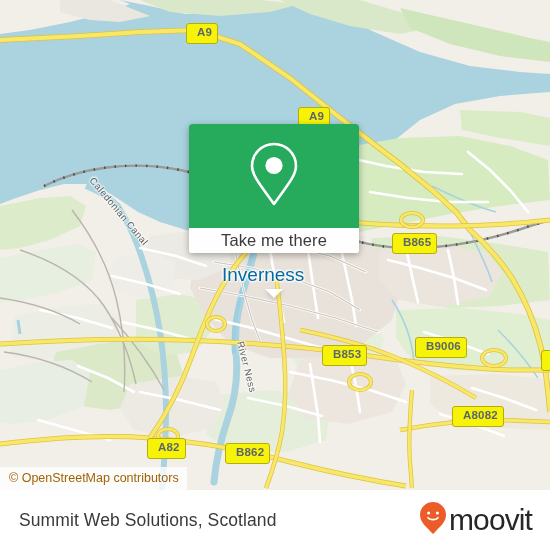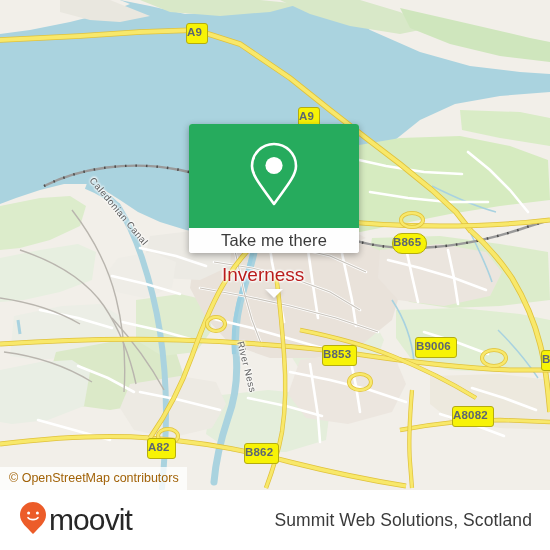--- a/index.html
+++ b/index.html
@@ -17,21 +17,21 @@
   
   .map-label{
     position:absolute;
     font-family:"Liberation Sans", sans-serif;
     color:#777777;
     white-space:nowrap;
     pointer-events:none;
   }
   #label-inverness{
     left:222px;top:264px;
-    font-size:19px;color:#b91c1c;
+    font-size:19px;color:#0369a1;
     text-shadow:0 0 3px #fff,0 0 3px #fff,1px 1px 2px #fff,-1px -1px 2px #fff;
   }
   .water-label{
     position:absolute;
     font-size:9.5px;color:#5d5d5d;
     white-space:nowrap;
     text-shadow:0 0 3px #fff,0 0 3px #fff,1px 1px 2px #fff,-1px -1px 2px #fff;
     pointer-events:none;
   }
   #label-caledonian-canal{left:96px;top:175px;transform:rotate(50deg);transform-origin:0 0;letter-spacing:.6px;}
@@ -40,21 +40,21 @@
   
   .shield{
     position:absolute;
     background:#f7f306;
     border:1.6px solid #b4ac10;
     border-radius:3px;
     color:#5c6672;
     font-size:11.5px;
     font-weight:bold;
     line-height:1;
-    padding:3px 5px 4px 0;
+    padding:3px 5px 4px 10px;
     letter-spacing:.2px;
     white-space:nowrap;
     box-sizing:border-box;
   }
 
   
   #attribution{
     position:absolute;left:0;top:467px;
     background:rgba(255,255,255,0.78);
     color:#a16207;
@@ -292,26 +292,26 @@
       </g>
     </svg>
 
     <div class="map-label" id="label-inverness">Inverness</div>
 
     <div class="water-label" id="label-caledonian-canal">Caledonian Canal</div>
     <div class="water-label" id="label-river-ness">River Ness</div>
 
     <div class="shield" style="left:186px;top:23px;">A9</div>
     <div class="shield" style="left:298px;top:107px;">A9</div>
-    <div class="shield" style="left:392px;top:233px;border-radius:10px;">B865</div>
+    <div class="shield" style="left:392px;top:233px;">B865</div>
     <div class="shield" style="left:322px;top:345px;">B853</div>
     <div class="shield" style="left:415px;top:337px;">B9006</div>
     <div class="shield" style="left:452px;top:406px;">A8082</div>
     <div class="shield" style="left:108px;top:438px;margin-left:39px;">A82</div>
-    <div class="shield" style="left:244px;top:443px;">B862</div>
+    <div class="shield" style="left:225px;top:443px;">B862</div>
     <div class="shield" style="left:541px;top:350px;">B</div>
 
     <div id="attribution">© OpenStreetMap contributors</div>
 
     <div id="popup-card">
       <div id="popup-header">
         <span>
           <svg width="52" height="66" viewBox="0 0 52 66" aria-hidden="true">
             <path d="M26 3 C13.8 3 4 12.8 4 25 C4 35 14 46 26 63 C38 46 48 35 48 25 C48 12.8 38.2 3 26 3 Z" fill="none" stroke="#ffffff" stroke-width="2.6" stroke-linejoin="round"></path>
             <circle cx="26" cy="24.5" r="8.6" fill="#ffffff"></circle>
@@ -320,29 +320,29 @@
       </div>
       <div id="popup-footer">
         <span id="popup-label">Take me there</span>
       </div>
       <div id="popup-tail"></div>
     </div>
   </div>
 
   <div id="bottom-bar">
     <div id="bottom-inner">
+      <div id="place-name">Summit Web Solutions, Scotland</div>
+
       <div id="moovit-logo">
         <span>
           <svg width="28" height="34" viewBox="0 0 28 34" aria-hidden="true">
             <path d="M14 1 C6.8 1 1 6.8 1 14 C1 21.5 8 26.5 14 33 C20 26.5 27 21.5 27 14 C27 6.8 21.2 1 14 1 Z" fill="#ec5c29"></path>
             <circle cx="9.6" cy="12" r="1.5" fill="#ffffff"></circle>
             <circle cx="18.4" cy="12" r="1.5" fill="#ffffff"></circle>
             <path d="M9 16.6 C10.6 19.2 17.4 19.2 19 16.6" fill="none" stroke="#ffffff" stroke-width="1.7" stroke-linecap="round"></path>
           </svg>
         </span>
         <span id="moovit-wordmark">moovit</span>
       </div>
-
-      <div id="place-name">Summit Web Solutions, Scotland</div>
     </div>
   </div>
 
 </div>
 
 </body></html>

